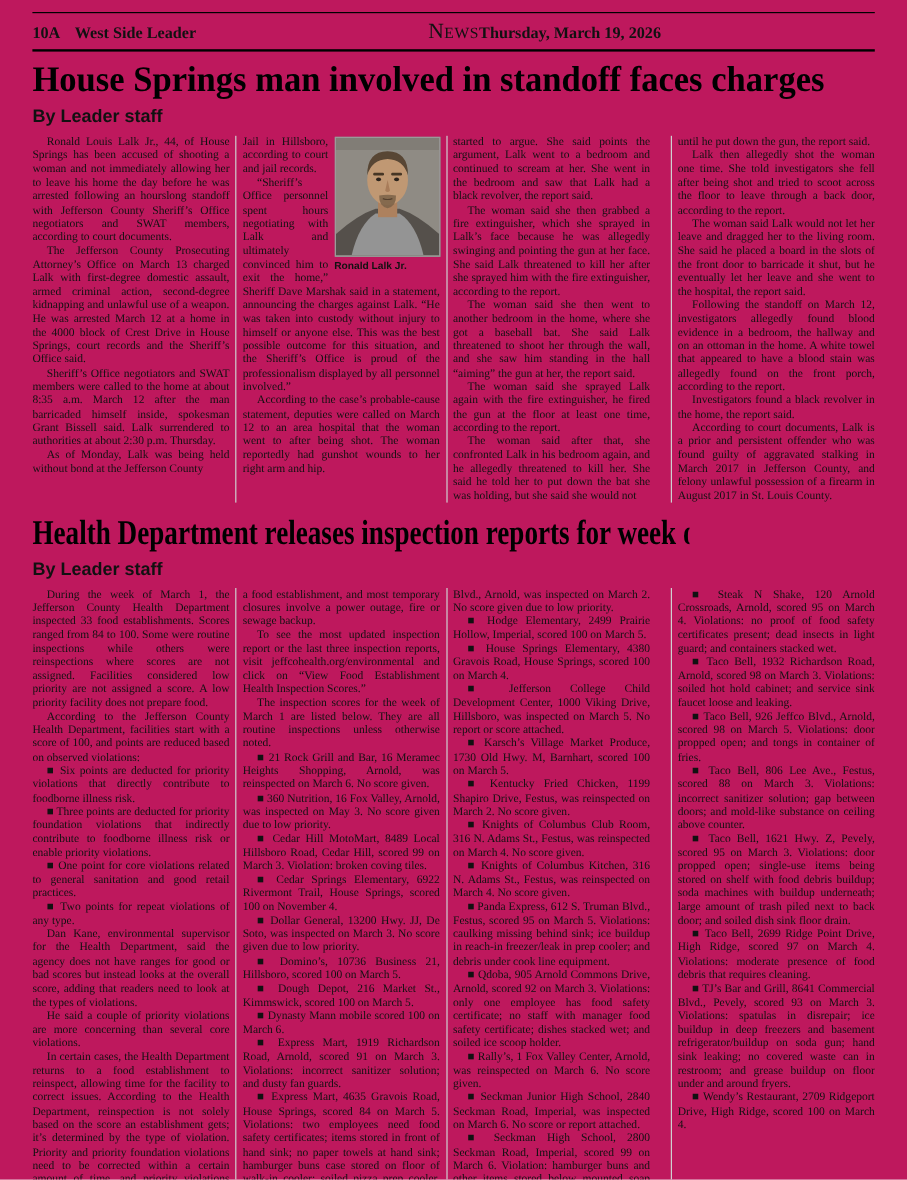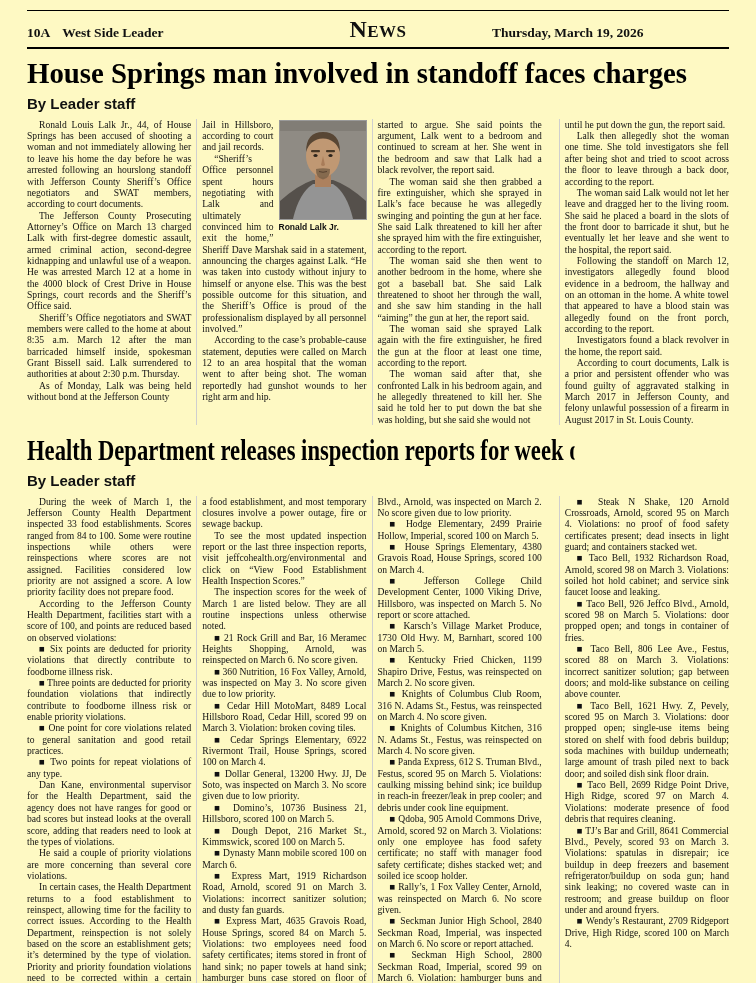--- a/index.html
+++ b/index.html
@@ -1,26 +1,26 @@
 <!DOCTYPE html>
 <html lang="en"><head>
 <meta charset="utf-8">
 <style>
   html,body{margin:0;padding:0;background:#f2f2f2;}
   body{width:756px;height:983px;overflow:hidden;font-family:"Liberation Serif",serif;color:#111;}
-  .page{width:756px;height:983px;background:#fef9c3;box-sizing:border-box;padding:10px 27px 6px 27px;}
+  .page{width:756px;height:983px;background:#be185d;box-sizing:border-box;padding:10px 27px 6px 27px;}
 
   
   .masthead{display:flex;align-items:baseline;border-top:1.5px solid #000;border-bottom:2.5px solid #000;padding:5px 0 4px 0;}
   .masthead .left{flex:1;display:flex;gap:12px;align-items:baseline;}
   .masthead .center{flex:0 0 auto;}
-  .masthead .right{flex:1;text-align:center;}
+  .masthead .right{flex:1;text-align:left;}
   .page-num{font-weight:bold;font-size:13.5px;}
   .pub-name{font-weight:bold;font-size:13.5px;}
-  .section-name{font-weight:bold;font-size:24px;font-variant:small-caps;letter-spacing:.5px;}
+  .section-name{font-weight:normal;font-size:18px;font-variant:small-caps;letter-spacing:.5px;}
   .issue-date{font-weight:bold;font-size:13.5px;}
 
   
   .headline{font-weight:bold;white-space:nowrap;overflow:hidden;line-height:1.06;color:#000;}
   .headline-1{font-size:30px;margin:8px 0 2px 0;transform:scaleX(.96);transform-origin:left center;}
   .headline-2{font-size:29px;margin:6px 0 2px 0;transform:scaleX(.78);transform-origin:left center;}
 
   .byline{font-family:"Liberation Sans",sans-serif;font-weight:bold;font-size:15px;margin:6px 0 7px 0;}
 
   
@@ -129,21 +129,21 @@
         <p class="para">He said a couple of priority violations are more concerning than several core violations.</p>
         <p class="para">In certain cases, the Health Department returns to a food establishment to reinspect, allowing time for the facility to correct issues. According to the Health Department, reinspection is not solely based on the score an establishment gets; it’s determined by the type of violation. Priority and priority foundation violations need to be corrected within a certain amount of time, and priority violations typically are corrected on the day of the inspection before the inspector leaves.</p>
       </div>
     <div class="col">
         <p class="para cont">a food establishment, and most temporary closures involve a power outage, fire or sewage backup.</p>
         <p class="para">To see the most updated inspection report or the last three inspection reports, visit jeffcohealth.org/environmental and click on “View Food Establishment Health Inspection Scores.”</p>
         <p class="para">The inspection scores for the week of March 1 are listed below. They are all routine inspections unless otherwise noted.</p>
         <p class="para">■ 21 Rock Grill and Bar, 16 Meramec Heights Shopping, Arnold, was reinspected on March 6. No score given.</p>
         <p class="para">■ 360 Nutrition, 16 Fox Valley, Arnold, was inspected on May 3. No score given due to low priority.</p>
         <p class="para">■ Cedar Hill MotoMart, 8489 Local Hillsboro Road, Cedar Hill, scored 99 on March 3. Violation: broken coving tiles.</p>
-        <p class="para">■ Cedar Springs Elementary, 6922 Rivermont Trail, House Springs, scored 100 on March 4.</p>
+        <p class="para">■ Cedar Springs Elementary, 6922 Rivermont Trail, House Springs, scored 100 on November 4.</p>
         <p class="para">■ Dollar General, 13200 Hwy. JJ, De Soto, was inspected on March 3. No score given due to low priority.</p>
         <p class="para">■ Domino’s, 10736 Business 21, Hillsboro, scored 100 on March 5.</p>
         <p class="para">■ Dough Depot, 216 Market St., Kimmswick, scored 100 on March 5.</p>
         <p class="para">■ Dynasty Mann mobile scored 100 on March 6.</p>
         <p class="para">■ Express Mart, 1919 Richardson Road, Arnold, scored 91 on March 3. Violations: incorrect sanitizer solution; and dusty fan guards.</p>
         <p class="para">■ Express Mart, 4635 Gravois Road, House Springs, scored 84 on March 5. Violations: two employees need food safety certificates; items stored in front of hand sink; no paper towels at hand sink; hamburger buns case stored on floor of walk-in cooler; soiled pizza prep cooler, door gasket, chest freezer top and cabinet below coffee makers; and dust buildup on wall and ceiling near pizza oven/soiled floor in storage room.</p>
       </div>
     <div class="col">
         <p class="para cont">Blvd., Arnold, was inspected on March 2. No score given due to low priority.</p>
         <p class="para">■ Hodge Elementary, 2499 Prairie Hollow, Imperial, scored 100 on March 5.</p>

